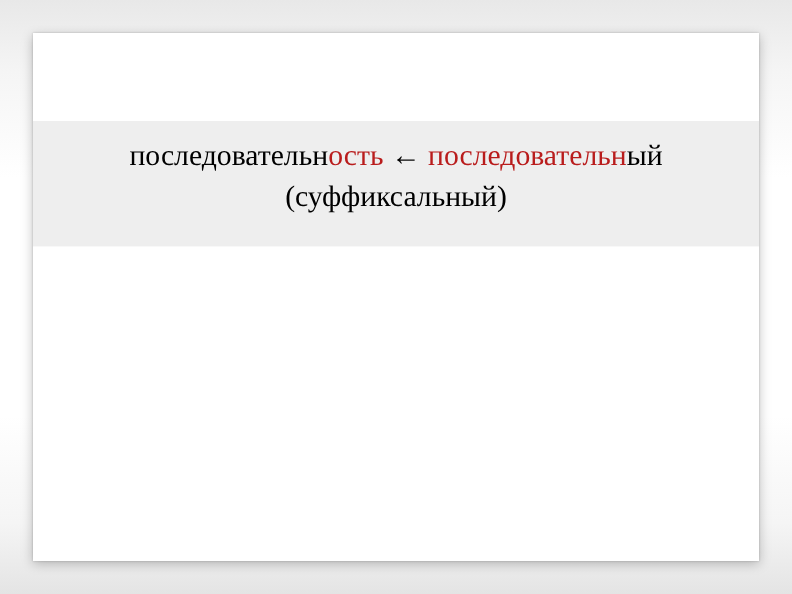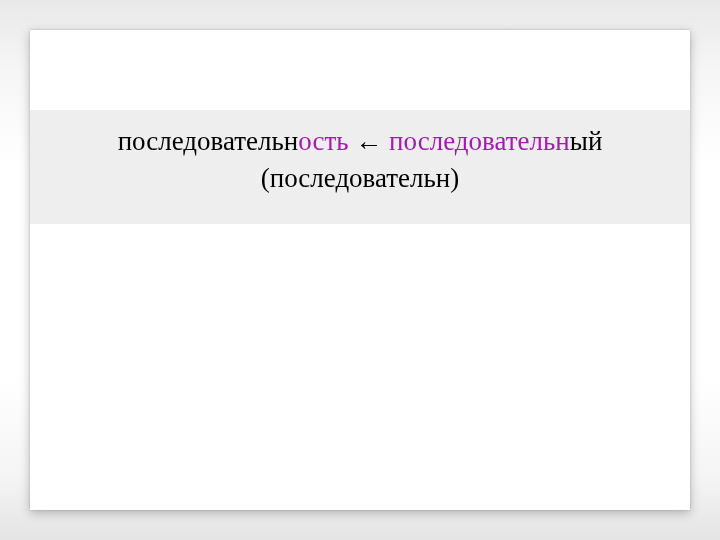--- a/index.html
+++ b/index.html
@@ -26,21 +26,21 @@
     right: 0;
     background: #eeeeee;
     padding: 14px 10px 28px 10px;
     text-align: center;
   }
   .formation-line {
     font-size: 27px;
     line-height: 1.3;
     color: #000;
   }
-  .formation-line .red { color: #a21caf; }
+  .formation-line .red { color: #b91c1c; }
   .method-line {
     font-size: 27px;
     line-height: 1.3;
     color: #000;
     margin-top: 2px;
   }
   .back-area {
     position: absolute;
     top: 248px;
     left: 260px;
@@ -78,17 +78,17 @@
 </style>
 </head>
 <body>
 
 <div class="slide">
 
   <div class="content-box">
     <div class="formation-line">
       <span>последовательн</span><span class="red">ость</span><span> ← </span><span class="red">последовательн</span><span>ый</span>
     </div>
-    <div class="method-line">(последовательн)</div>
+    <div class="method-line">(суффиксальный)</div>
   </div>
 
 
 </div>
 
 </body></html>

